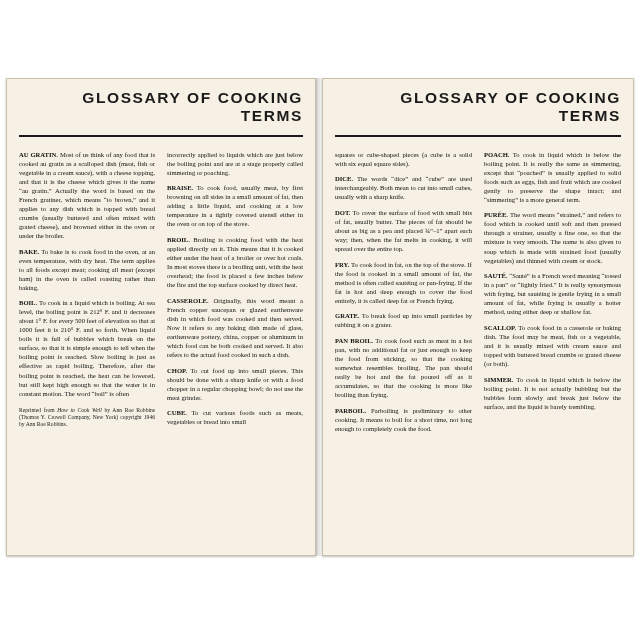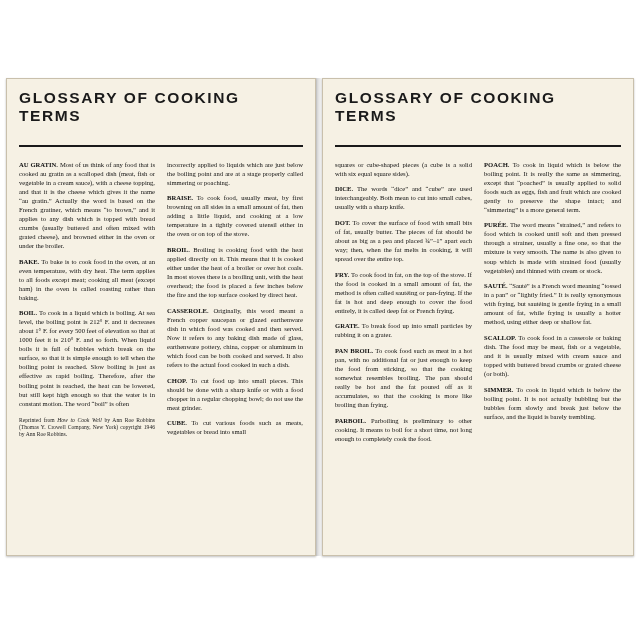--- a/index.html
+++ b/index.html
@@ -38,23 +38,23 @@
   .page-inner {
     position: relative;
     width: 100%;
     height: 100%;
   }
   .title {
     font-family: "Liberation Sans", sans-serif;
     font-weight: bold;
     font-size: 15.5px;
     letter-spacing: 1.6px;
-    text-align: left;
+    text-align: right;
     color: #1a1a1a;
-    padding-bottom: 20px;
+    padding-bottom: 10px;
   }
   .rule {
     border-top: 2px solid #1a1a1a;
     margin: 0 0 6px 0;
   }
   .cols {
     display: flex;
     gap: 12px;
     align-items: flex-start;
   }

